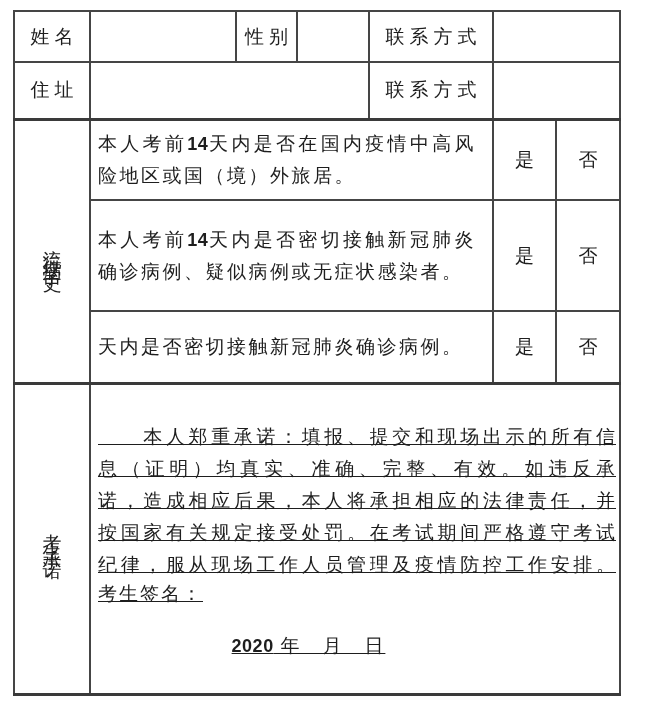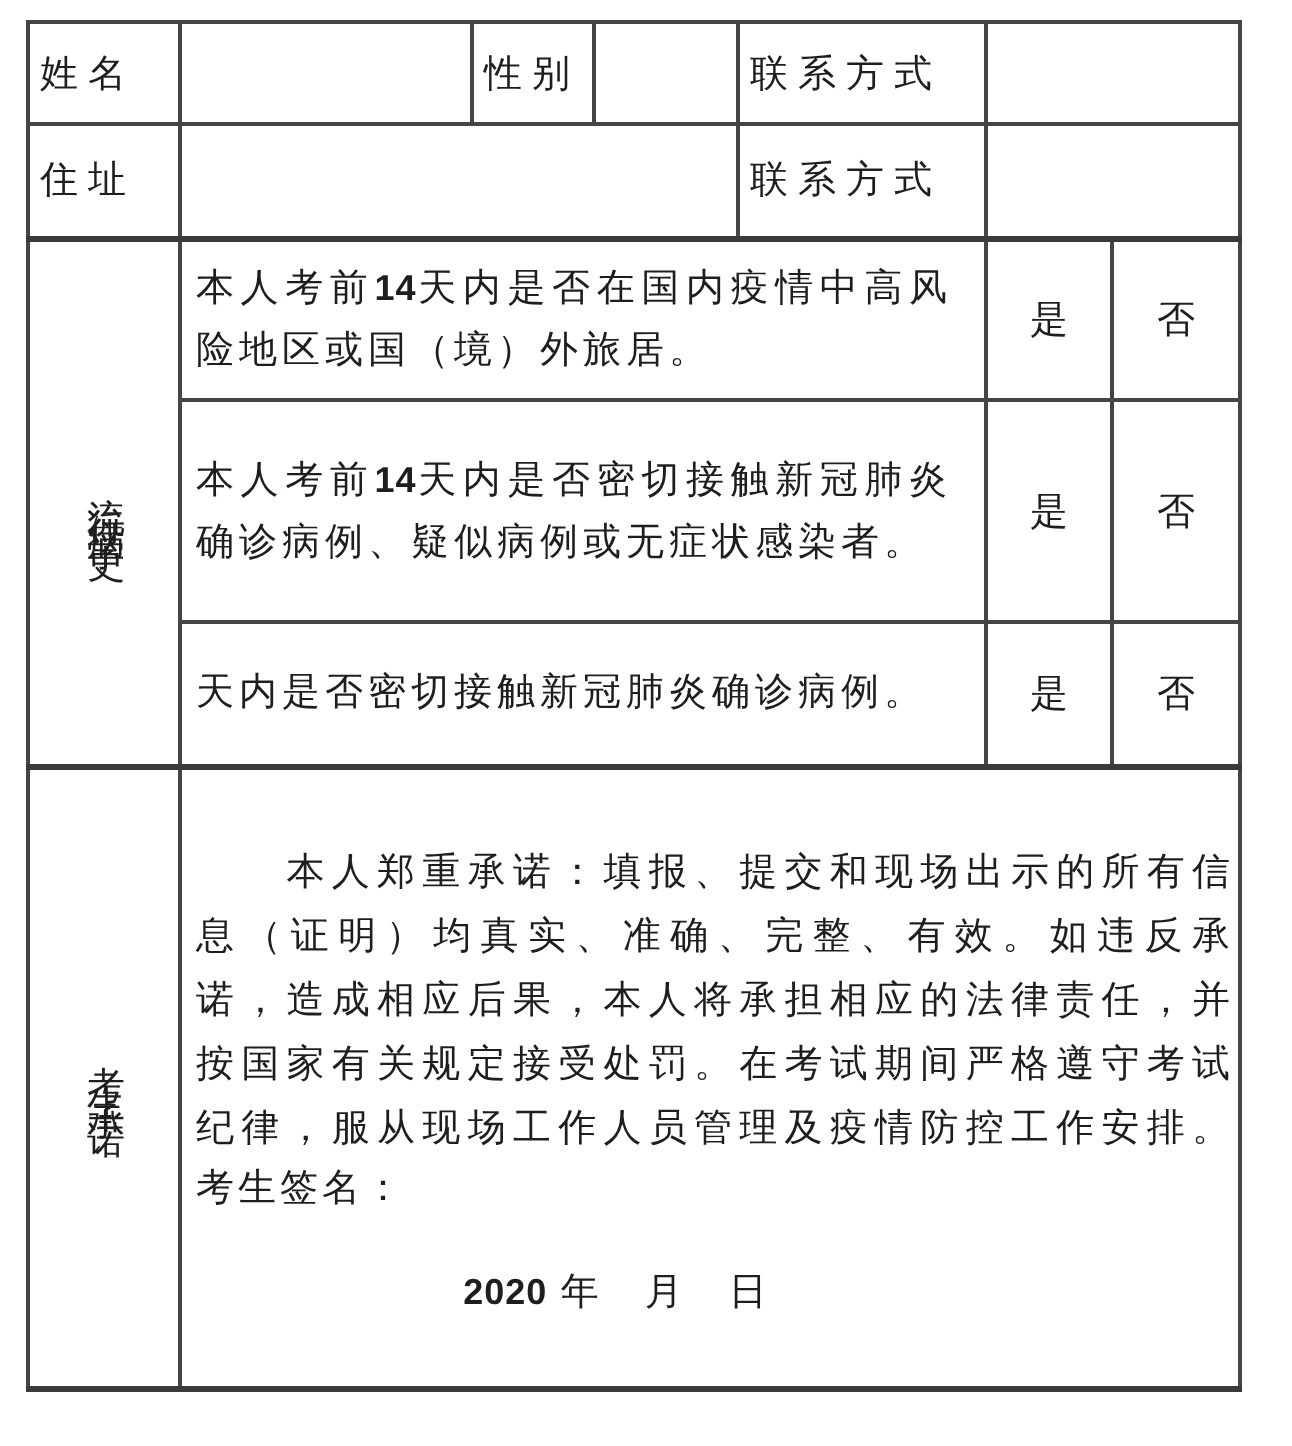--- a/index.html
+++ b/index.html
@@ -29,20 +29,21 @@
     border: 2px solid #454545;
     font-size: 19px;
     vertical-align: middle;
     padding: 0;
     overflow: hidden;
   }
   tr.section-start td { border-top: 3px solid #3a3a3a; }
   table.form tr:last-child td { border-bottom: 3px solid #3a3a3a; }
 
   td.field-label {
+    text-align: center;
     letter-spacing: 5px;
     text-indent: 5px; 
   }
   td.blank-cell { background: #ffffff; }
 
   td.question-cell {
     vertical-align: middle;
     padding: 0 6px 0 7px;
   }
   .question-text {
@@ -62,20 +63,21 @@
     writing-mode: vertical-rl;
     text-orientation: upright;
     font-size: 19px;
   }
   .vlabel.epi { letter-spacing: 6px; }
   .vlabel.pledge { letter-spacing: 9px; }
 
   td.pledge-cell {
     vertical-align: top;
     padding: 36px 28px 0 7px;
+    text-decoration: underline;
   }
   .pledge-body { width: 518px; }
   .pledge-line {
     line-height: 32px;
     letter-spacing: 1px;
     text-align: justify;
     text-align-last: justify;
     white-space: pre-wrap;
   }
   .signature-line {

